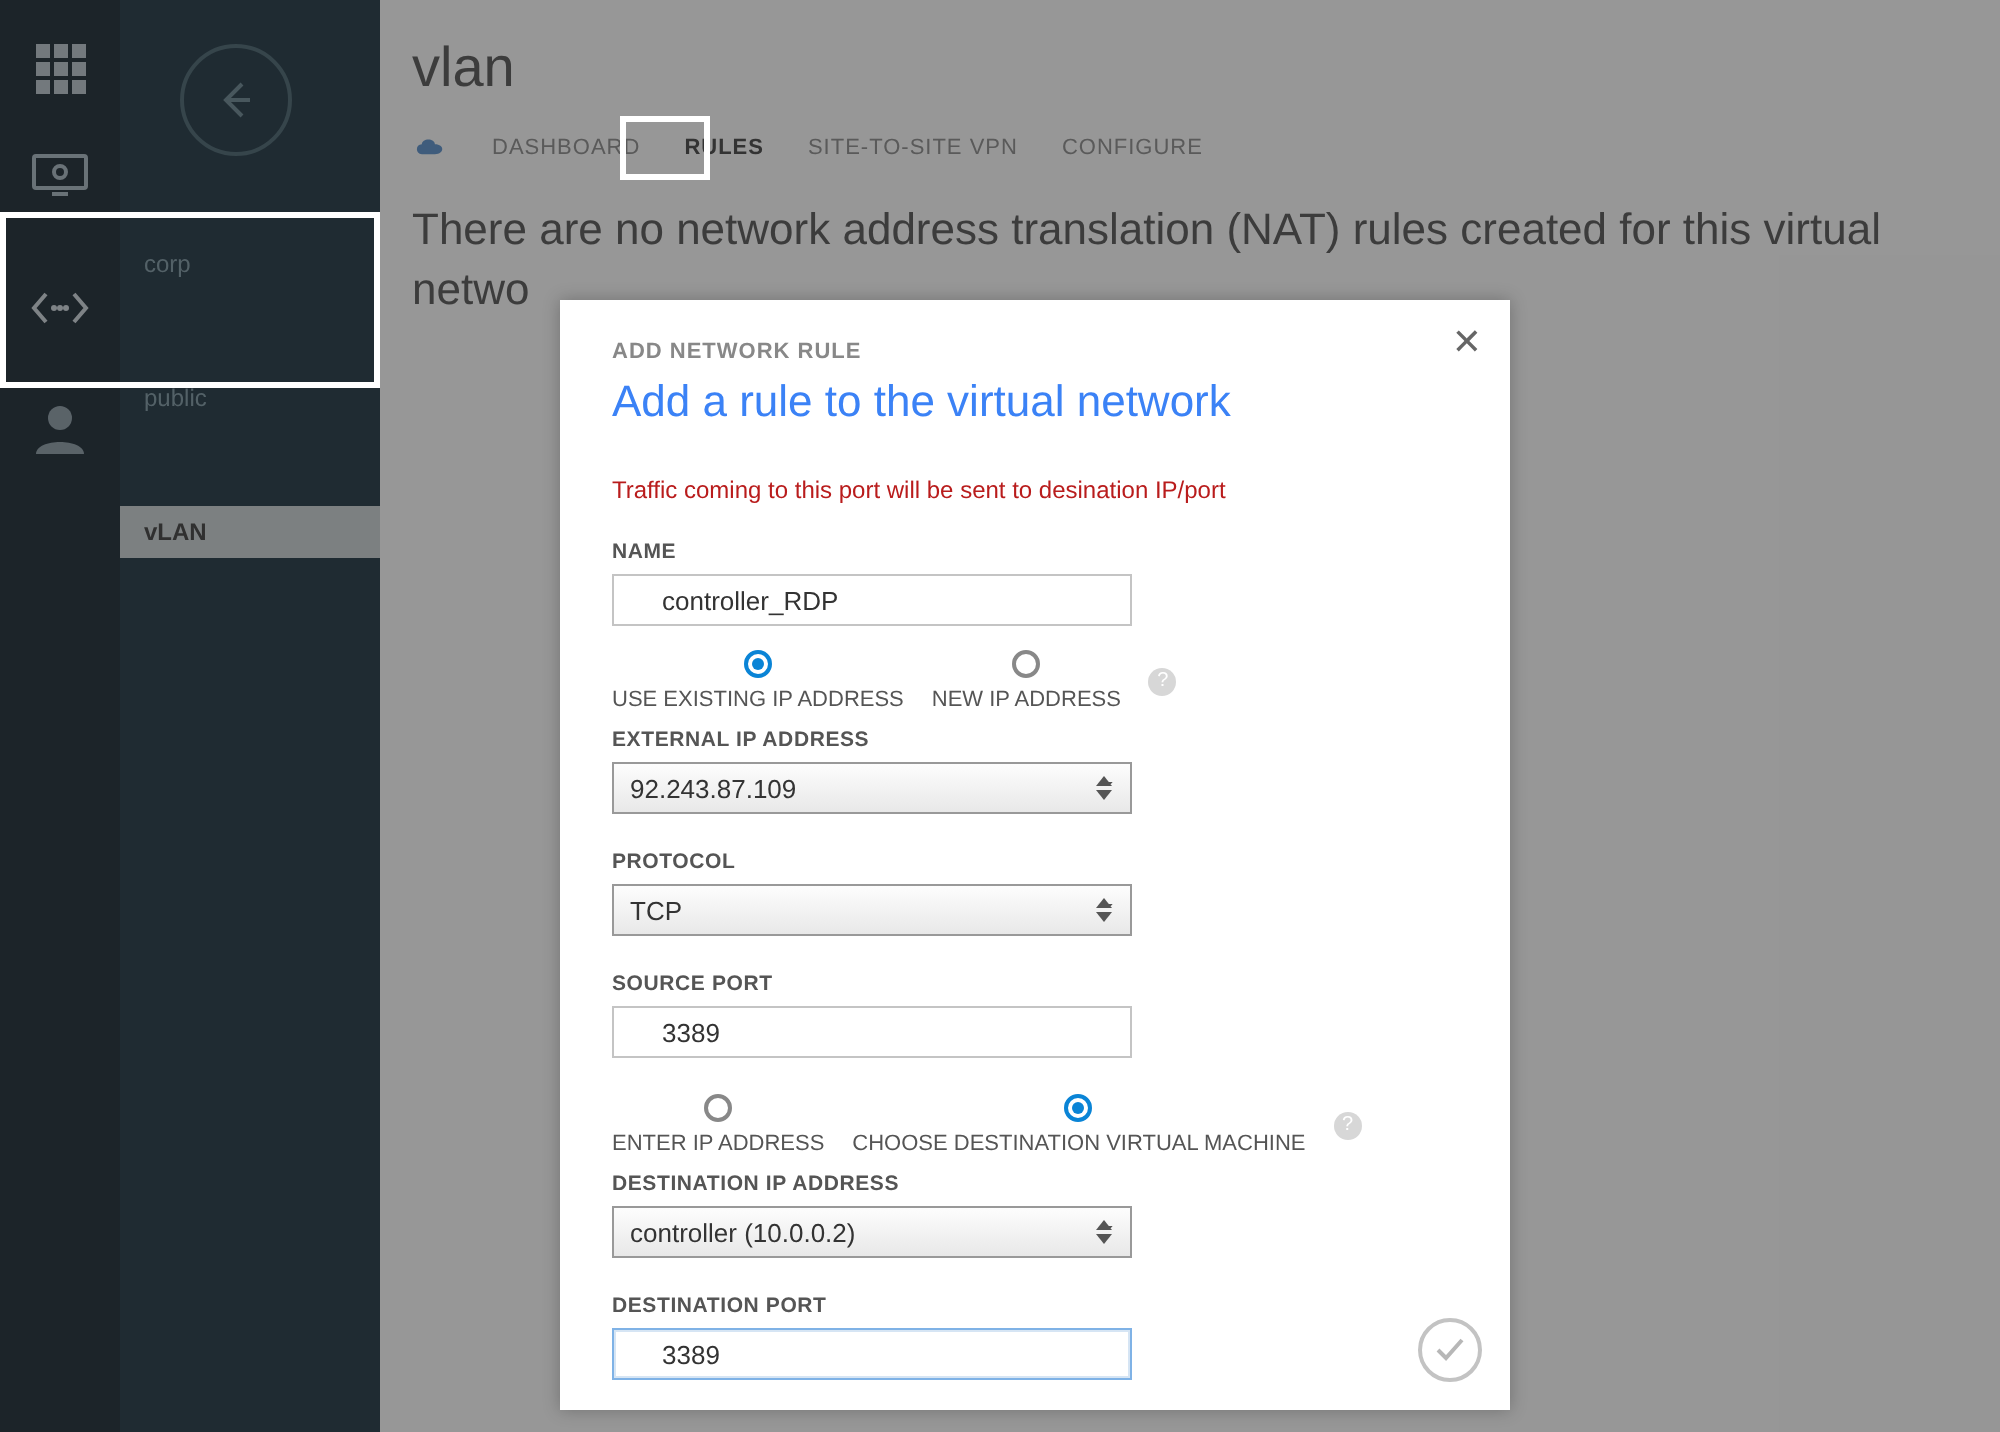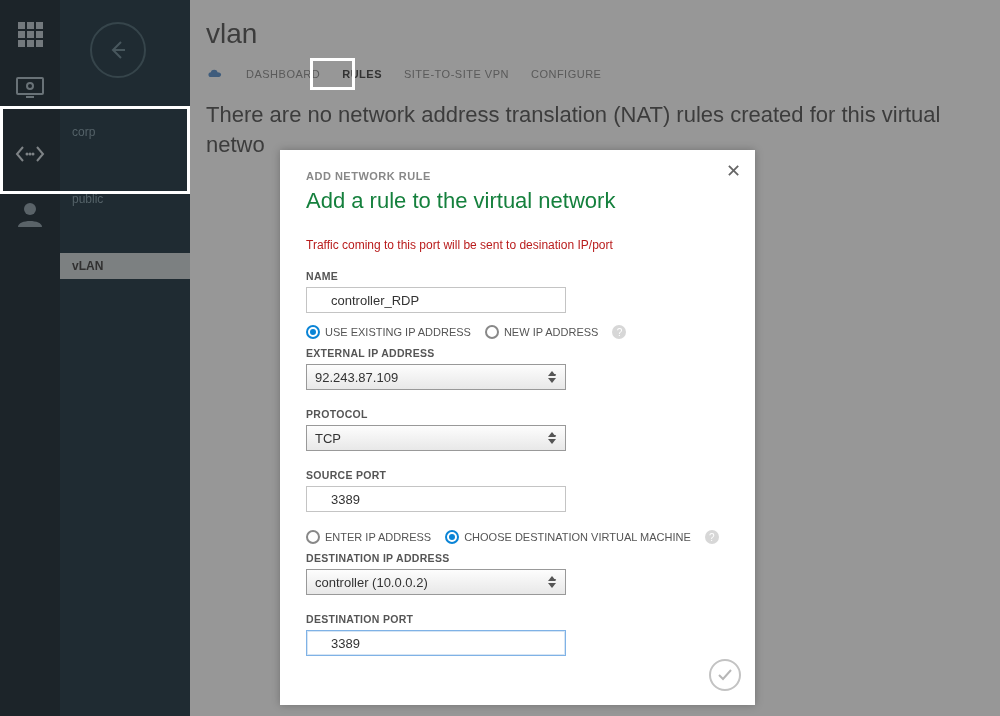--- a/index.html
+++ b/index.html
@@ -58,21 +58,21 @@
   }
 
   
   .modal {
     position:absolute; left:280px; top:150px; width:475px; height:555px;
     background:#fff; box-shadow:0 0 8px rgba(0,0,0,0.25);
     padding:20px 26px 18px 26px;
   }
   .modal-close { position:absolute; right:14px; top:10px; font-size:18px; color:#666; cursor:pointer; }
   .modal .eyebrow { font-size:11px; color:#888; letter-spacing:0.5px; margin-bottom:6px; font-weight:600;}
-  .modal h2 { font-size:22px; font-weight:300; color:#15803d; margin-bottom:24px; }
+  .modal h2 { font-size:22px; font-weight:300; color:#3b82f6; margin-bottom:24px; }
   .modal .desc { font-size:12px; color:#b91c1c; margin-bottom:18px; }
   .field-label { font-size:10.5px; font-weight:700; letter-spacing:0.3px; color:#555; margin:8px 0 5px; }
   .text-input {
     width:260px; height:26px; border:1px solid #c4c4c4; padding:0 24px;
     font-size:13px; color:#333;
   }
   .text-input.focus { border:1px solid #7fb2e6; box-shadow:0 0 0 1px rgba(120,170,220,0.3) inset; }
   .select-wrap {
     width:260px; height:26px; border:1px solid #999; position:relative;
     background:linear-gradient(#fdfdfd,#e8e8e8);
@@ -86,21 +86,21 @@
     clip-path: polygon(0 0,100% 0,50% 40%, 100% 60%, 0 60%, 50% 100%, 0 60%);
     
   }
   .select-wrap .caret {
     position:absolute; right:6px; top:0; bottom:0; width:14px; display:flex; flex-direction:column; justify-content:center; gap:2px; align-items:center;
   }
   .select-wrap .caret::before { content:""; border-left:4px solid transparent; border-right:4px solid transparent; border-bottom:5px solid #555; }
   .select-wrap .caret::after { content:""; border-left:4px solid transparent; border-right:4px solid transparent; border-top:5px solid #555; }
 
   .radio-row { display:flex; align-items:center; gap:14px; margin:12px 0 6px; font-size:11px; color:#555; }
-  .radio { display:flex; align-items:center; gap:5px; cursor:pointer; }
+  .radio { display:flex; align-items:center; gap:5px; cursor:pointer;flex-direction:column; }
   .radio .dot { width:14px; height:14px; border-radius:50%; border:2px solid #888; position:relative; }
   .radio.checked .dot { border-color:#0a84d6; }
   .radio.checked .dot::after { content:""; position:absolute; inset:2px; border-radius:50%; background:#0a84d6; }
   .help-icon { width:14px; height:14px; border-radius:50%; background:#d7d7d7; color:#fff; font-size:10px; display:flex; align-items:center; justify-content:center; }
 
   .confirm-circle {
     position:absolute; right:14px; bottom:14px; width:32px; height:32px;
     border:2px solid #c3c3c3; border-radius:50%; display:flex; align-items:center;
     justify-content:center; color:#b7b7b7; cursor:pointer;
   }

